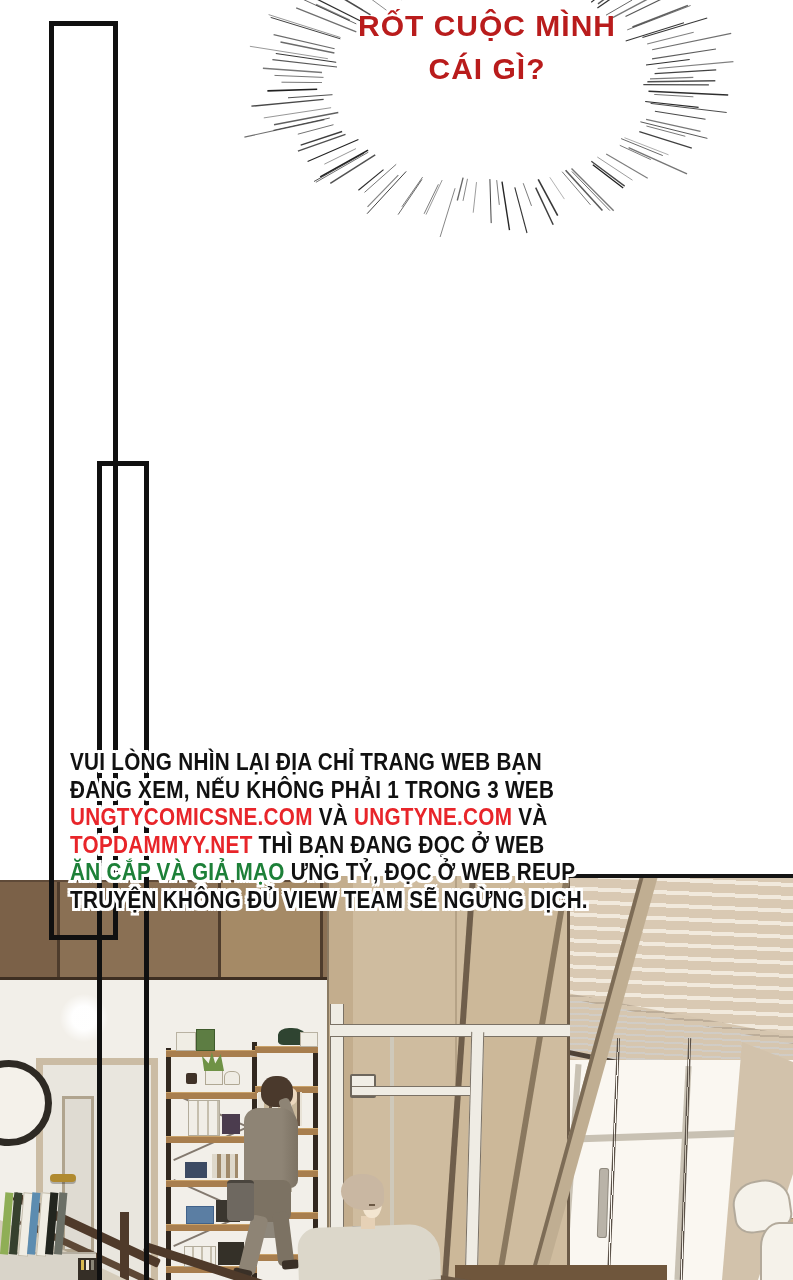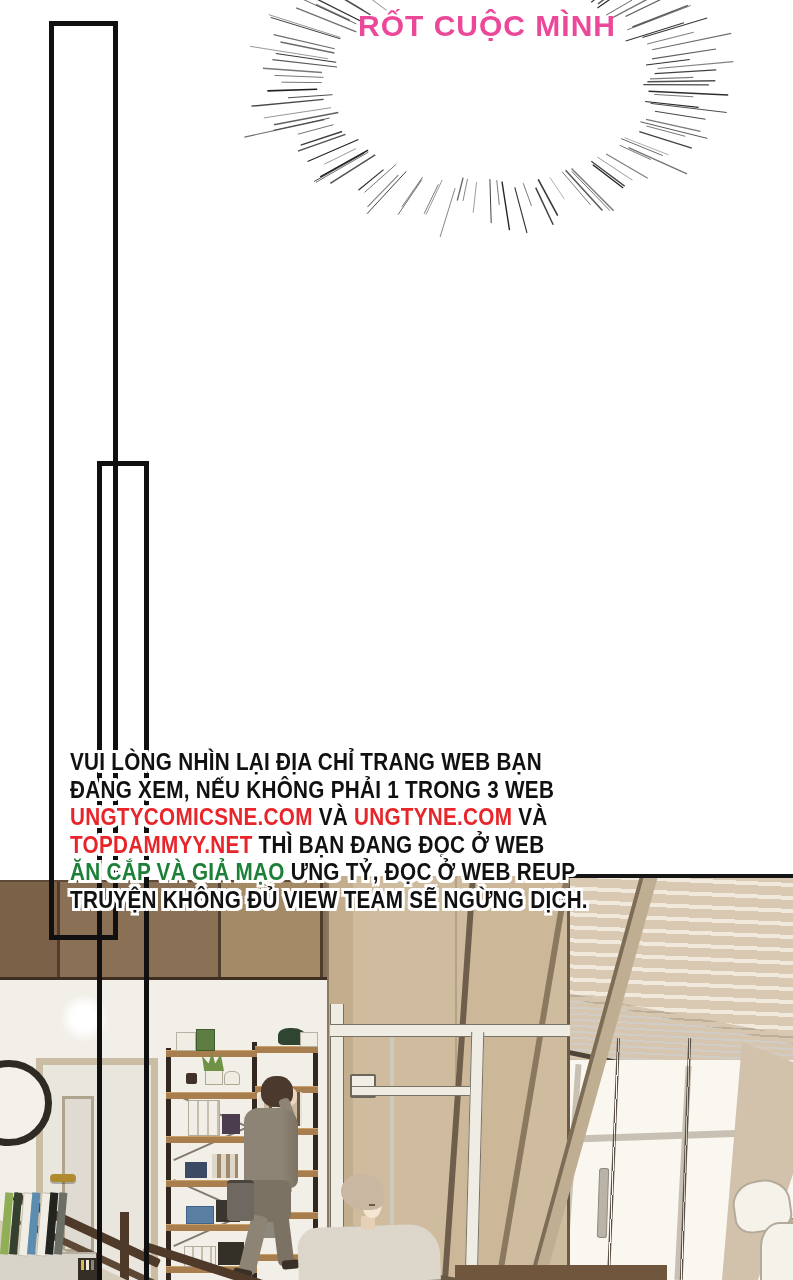--- a/index.html
+++ b/index.html
@@ -3,21 +3,21 @@
 <meta charset="utf-8">
 <style>
   html,body{margin:0;padding:0;background:#fff;}
   .page{position:relative;width:793px;height:1280px;overflow:hidden;background:#fff;
         font-family:"Liberation Sans",sans-serif;}
   .abs{position:absolute;}
   
   #burst{position:absolute;left:0;top:0;z-index:3;pointer-events:none;}
   .speech{position:absolute;left:487px;top:4px;transform:translateX(-50%);z-index:4;
           text-align:center;font-weight:700;font-size:30px;line-height:43px;
-          letter-spacing:1px;color:#ec4899;white-space:nowrap;}
+          letter-spacing:1px;color:#b91c1c;white-space:nowrap;}
   
   .frame1{position:absolute;left:49px;top:21px;width:59px;height:909px;
           border:5px solid #101010;z-index:2;background:transparent;}
   .frame2{position:absolute;left:97px;top:461px;width:42px;height:830px;
           border:5px solid #101010;border-bottom:none;z-index:2;background:transparent;}
   
   .notice{position:absolute;left:70px;top:749px;z-index:5;transform:scaleX(.9);
           transform-origin:left top;font-weight:700;font-size:23px;line-height:27.6px;
           white-space:nowrap;letter-spacing:.3px;}
   .notice .nline span{
@@ -190,20 +190,21 @@
       <line x1="652.0" y1="58.8" x2="716.0" y2="49.0" stroke="#1f1f1f" stroke-width="1.18" opacity="0.72"></line>
       <line x1="646.0" y1="64.9" x2="689.7" y2="59.6" stroke="#1f1f1f" stroke-width="1.03" opacity="0.93"></line>
       <line x1="657.6" y1="68.5" x2="733.4" y2="61.6" stroke="#1f1f1f" stroke-width="1.08" opacity="0.57"></line>
       <line x1="654.6" y1="73.6" x2="716.2" y2="69.8" stroke="#1f1f1f" stroke-width="1.32" opacity="0.84"></line>
       <line x1="650.0" y1="78.8" x2="693.3" y2="77.4" stroke="#1f1f1f" stroke-width="1.29" opacity="0.58"></line>
       <line x1="643.3" y1="84.6" x2="708.9" y2="84.9" stroke="#1f1f1f" stroke-width="1.09" opacity="0.81"></line>
     </svg>
 
   <div class="speech">
     <div>RỐT CUỘC MÌNH</div>
+    <div>CÁI GÌ?</div>
   </div>
 
   <div class="scene">
     <div class="abs wall"></div>
     <div class="abs topwhite"></div>
     <div class="abs band"></div>
 
     <div class="abs glow" style="left:60px;top:120px;width:48px;height:48px;"></div>
     <div class="abs glow" style="left:76px;top:188px;width:44px;height:44px;"></div>
 

